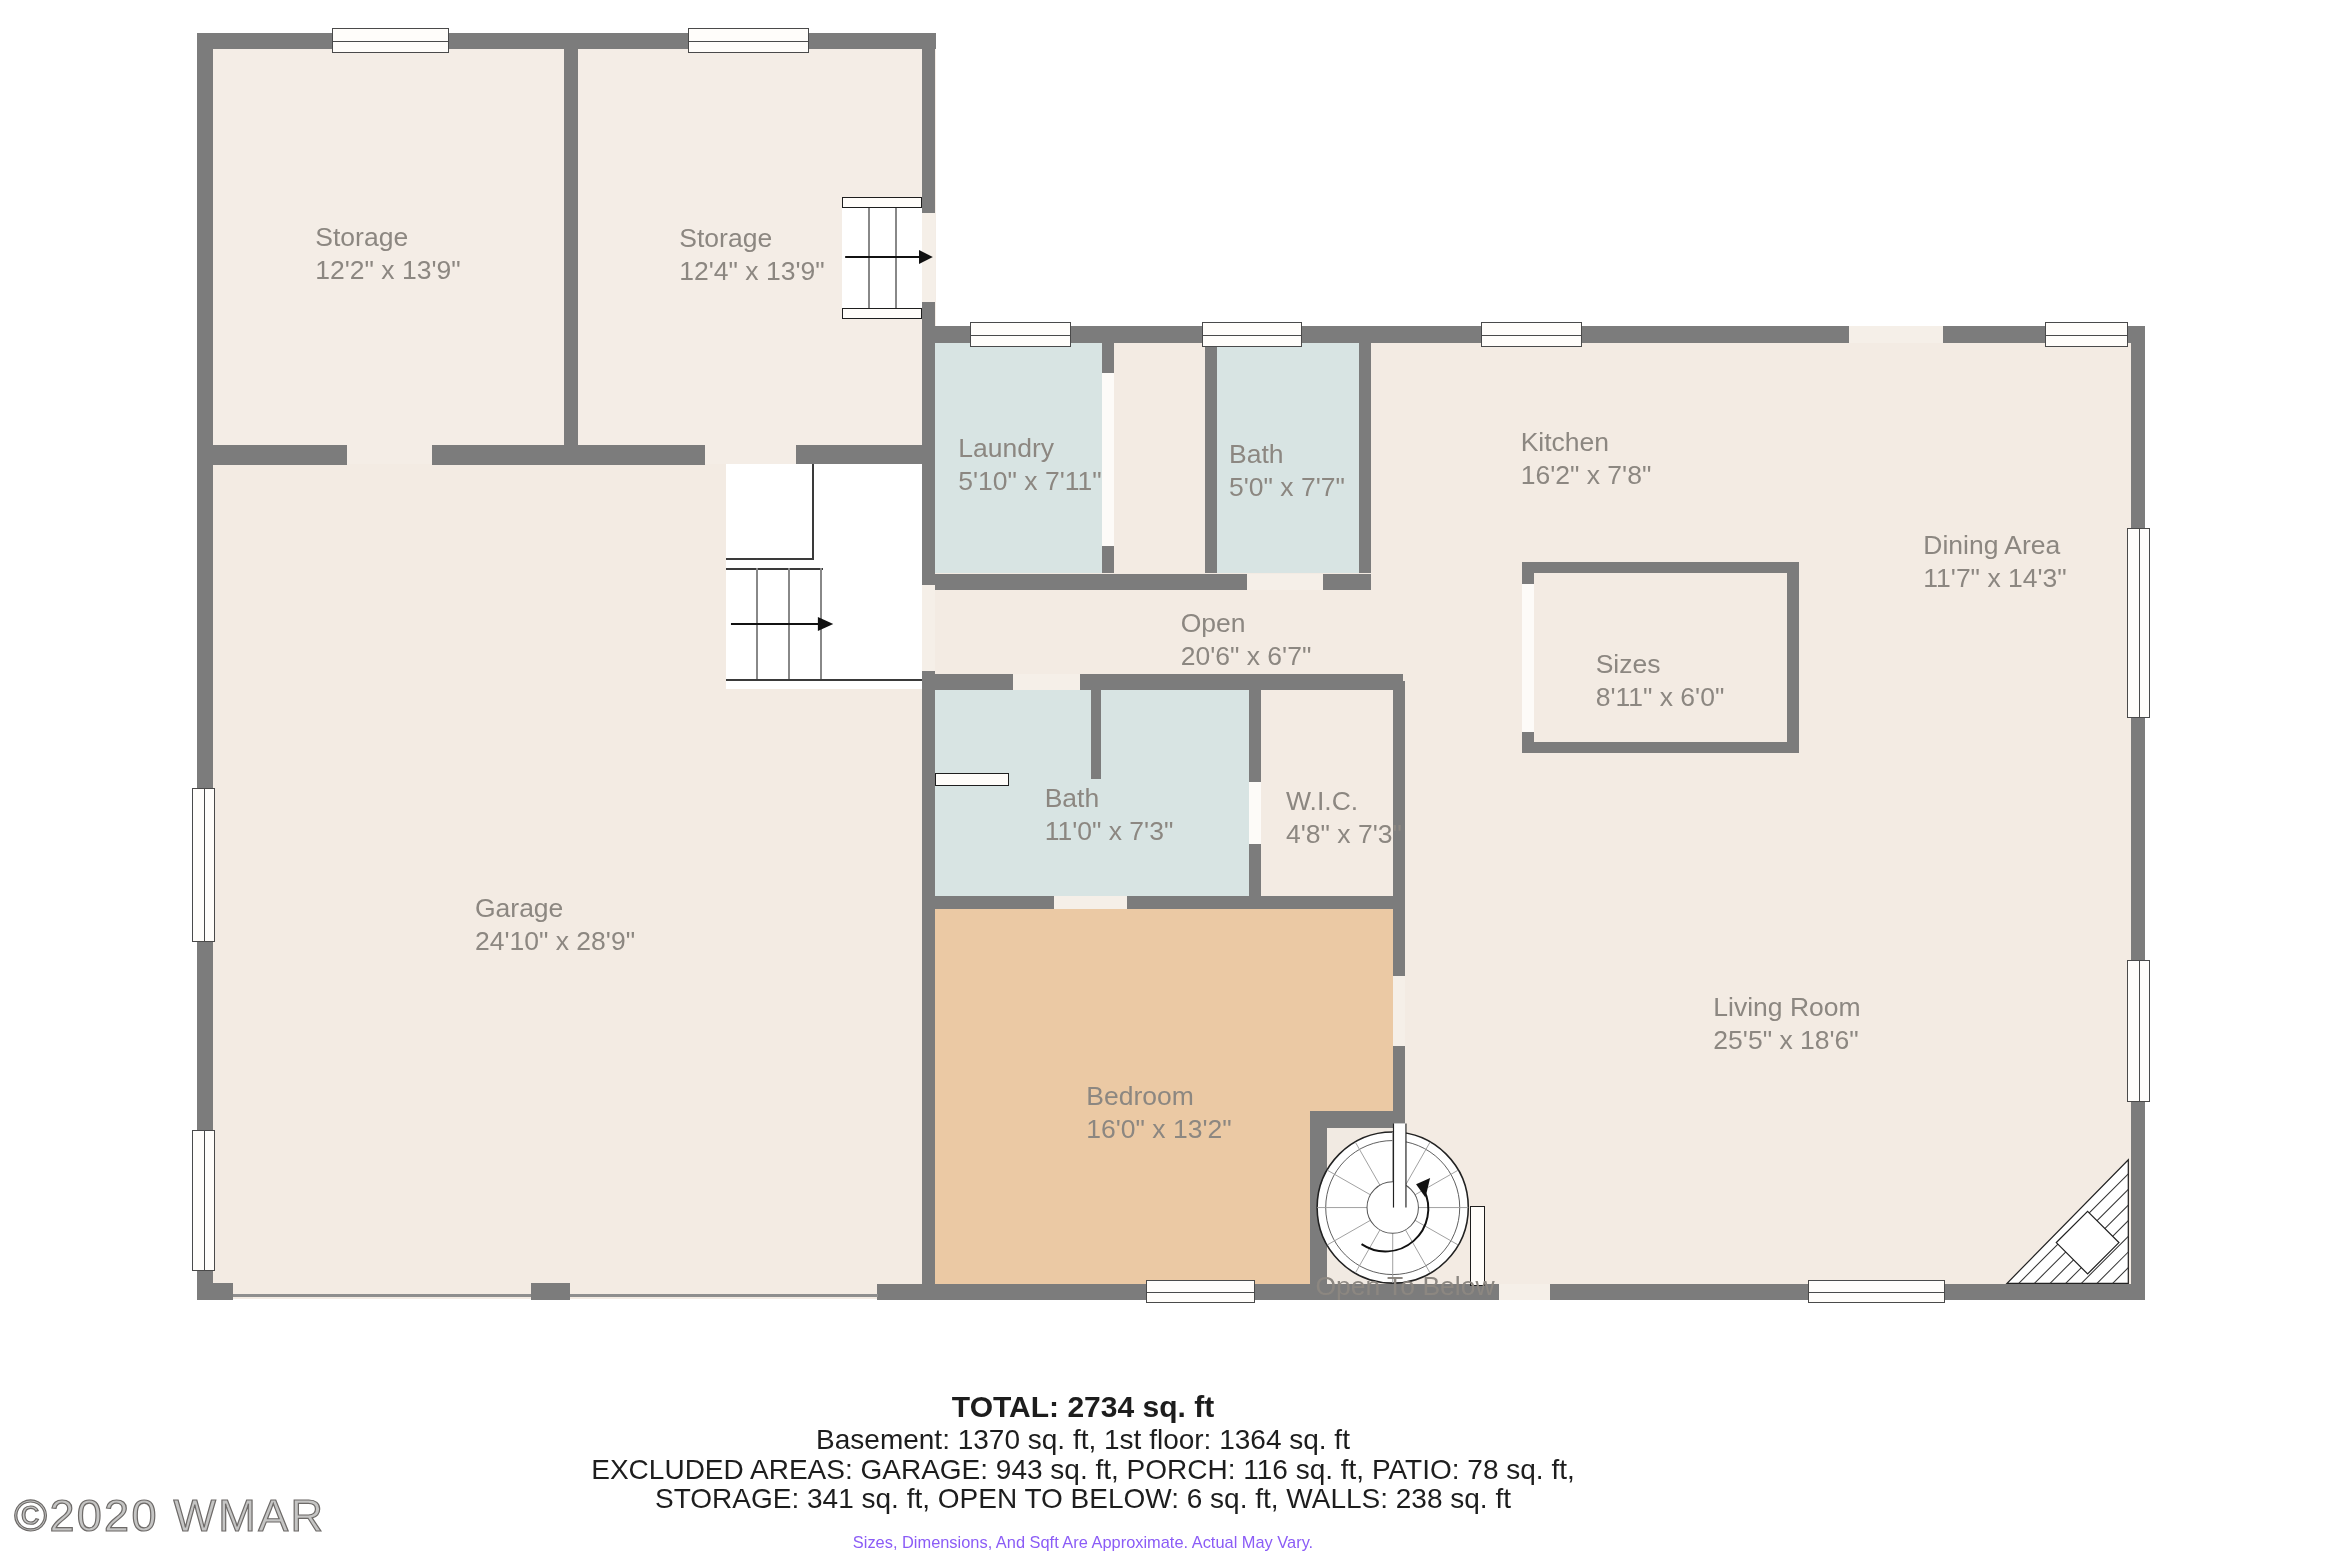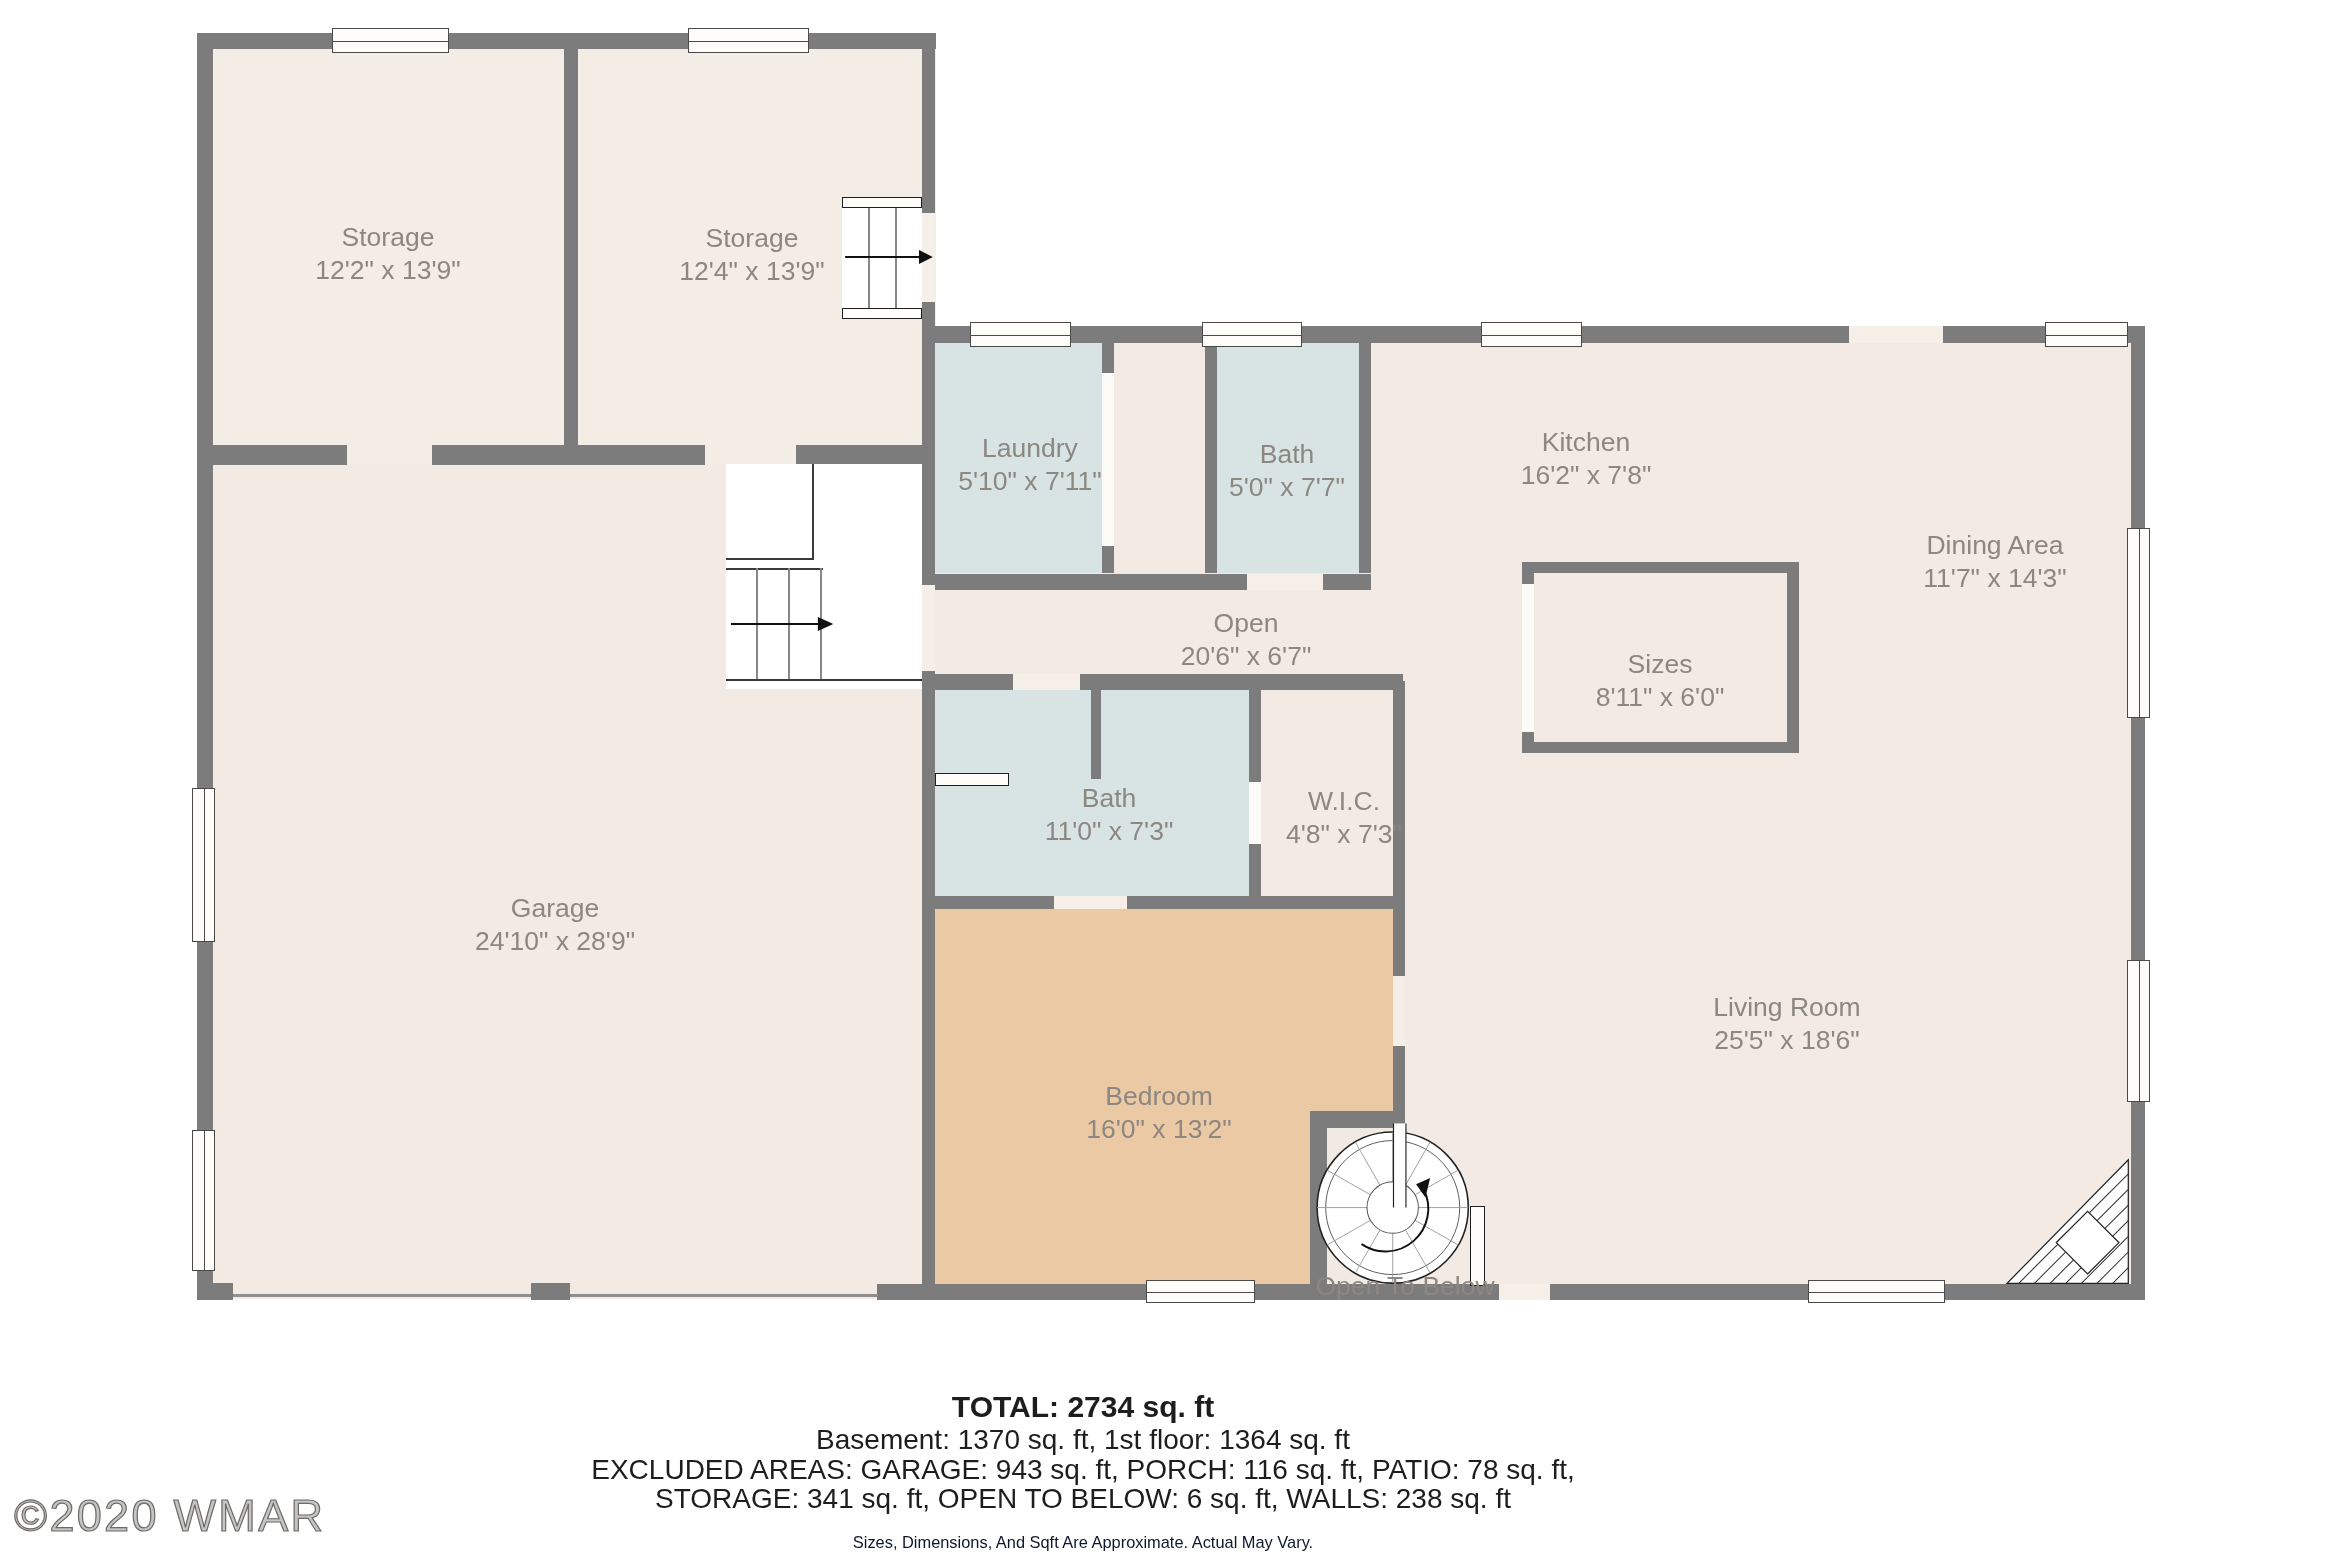--- a/index.html
+++ b/index.html
@@ -12,21 +12,21 @@
   .door{position:absolute;background:#f5efe8;z-index:4;}
   .doorw{position:absolute;background:#fdfbf8;z-index:4;}
   .win{position:absolute;background:#fffdfa;border:1.6px solid #4a4a4a;box-sizing:border-box;z-index:4;}
   .win-h::after{content:"";position:absolute;left:-0.8px;right:-0.8px;top:50%;border-top:1.6px solid #4a4a4a;}
   .win-v::after{content:"";position:absolute;top:-0.8px;bottom:-0.8px;left:50%;border-left:1.6px solid #4a4a4a;}
   .bar{position:absolute;background:#fffdfa;border:1.6px solid #1e1e1e;box-sizing:border-box;z-index:5;}
   .stairwhite{position:absolute;background:#ffffff;z-index:4;}
   .sline{position:absolute;background:#3a3a3a;z-index:5;}
   .tline{position:absolute;background:#888;z-index:5;}
   .svgbox{position:absolute;z-index:6;}
-  .lbl{position:absolute;transform:translateX(-50%);text-align:center;color:#8c8781;
+  .lbl{position:absolute;transform:translateX(-50%);color:#8c8781;
        font-size:26.5px;line-height:33px;white-space:nowrap;z-index:7;}
   .single{position:absolute;transform:translateX(-50%);color:#8c8781;font-size:26.5px;
        white-space:nowrap;z-index:8;}
   .footer{position:absolute;left:0;width:2166px;text-align:center;color:#1d1d1d;z-index:7;white-space:nowrap;}
   .watermark{position:absolute;z-index:7;font-size:45px;letter-spacing:2.3px;
        color:rgba(90,88,86,0.35);-webkit-text-stroke:1.2px #6d6a68;
        font-family:"Liberation Sans", sans-serif;}
 </style>
 </head>
 <body>
@@ -222,18 +222,18 @@
   <div class="lbl" style="left:1787px;top:991px;">
     <div>Living Room</div>
     <div>25'5" x 18'6"</div>
   </div>
   <div class="single" style="left:1405px;top:1271px;">Open To Below</div>
 
   <div class="footer" style="top:1390px;font-size:30px;font-weight:bold;">TOTAL: 2734 sq. ft</div>
   <div class="footer" style="top:1424px;font-size:28px;">Basement: 1370 sq. ft, 1st floor: 1364 sq. ft</div>
   <div class="footer" style="top:1454px;font-size:28px;">EXCLUDED AREAS: GARAGE: 943 sq. ft, PORCH: 116 sq. ft, PATIO: 78 sq. ft,</div>
   <div class="footer" style="top:1483px;font-size:28px;">STORAGE: 341 sq. ft, OPEN TO BELOW: 6 sq. ft, WALLS: 238 sq. ft</div>
-  <div class="footer" style="top:1533px;font-size:16.4px;color:#0f172a;">Sizes, Dimensions, And Sqft Are Approximate. Actual May Vary.</div>
+  <div class="footer" style="top:1533px;font-size:16.4px;color:#8b5cf6;">Sizes, Dimensions, And Sqft Are Approximate. Actual May Vary.</div>
 
   <div class="watermark" style="left:14px;top:1490px;">©2020 WMAR</div>
 
 </div>
 
 
 </body></html>

